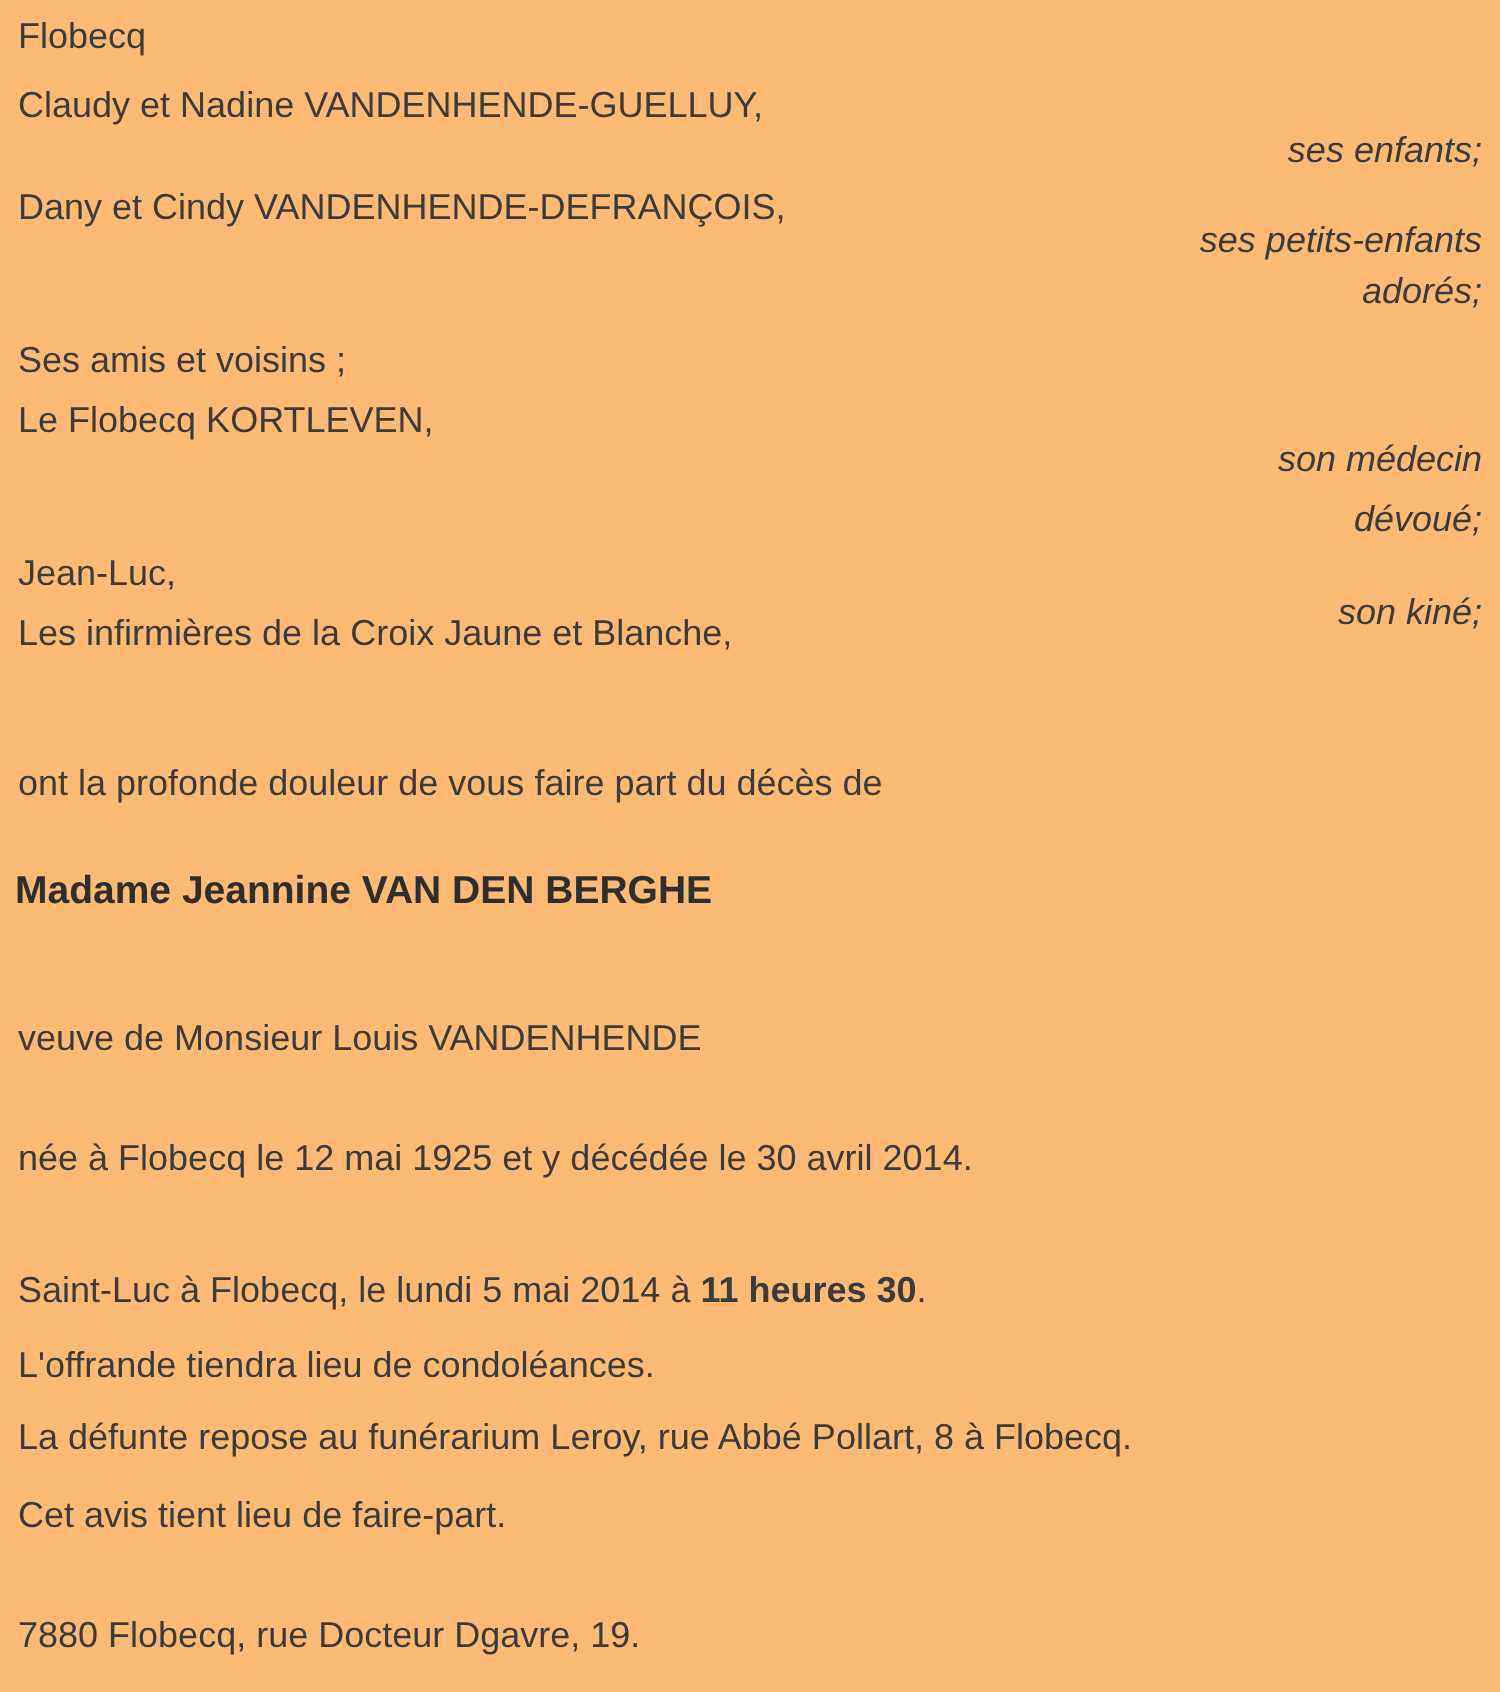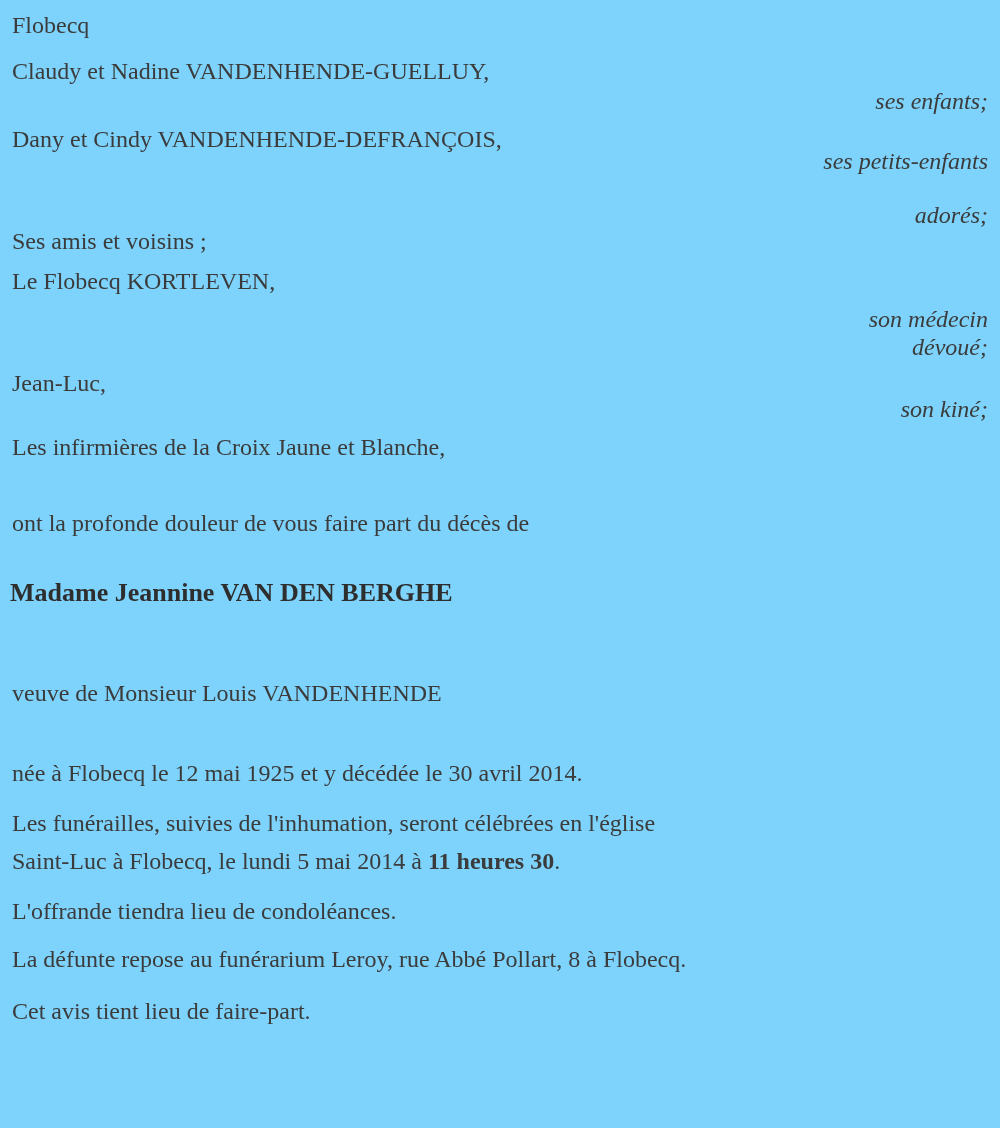--- a/index.html
+++ b/index.html
@@ -4,22 +4,22 @@
 <style>
   html, body {
     margin: 0;
     padding: 0;
     background: #ffffff;
   }
   .page {
     position: relative;
     width: 1000px;
     height: 1128px;
-    background: #7dd3fc;
-    font-family: Liberation Serif, serif;
+    background: #fdba74;
+    font-family: Liberation Sans, sans-serif;
     color: #3b3b3b;
     overflow: hidden;
   }
   .line {
     position: absolute;
     font-size: 24px;
     line-height: 1.25;
     white-space: nowrap;
   }
   .left { left: 12px; }
@@ -43,45 +43,45 @@
 
 <div class="page">
 
   <div class="line left" style="top:10px">Flobecq</div>
 
   <div class="line left" style="top:56px">Claudy et Nadine VANDENHENDE-GUELLUY,</div>
   <div class="line right" style="top:86px">ses enfants;</div>
 
   <div class="line left" style="top:124px">Dany et Cindy VANDENHENDE-DEFRANÇOIS,</div>
   <div class="line right" style="top:146px">ses petits-enfants</div>
-  <div class="line right" style="top:200px">adorés;</div>
+  <div class="line right" style="top:180px">adorés;</div>
 
   <div class="line left" style="top:226px">Ses amis et voisins ;</div>
 
   <div class="line left" style="top:266px">Le Flobecq KORTLEVEN,</div>
-  <div class="line right" style="top:304px">son médecin</div>
+  <div class="line right" style="top:292px">son médecin</div>
   <div class="line right" style="top:332px">dévoué;</div>
 
   <div class="line left" style="top:368px">Jean-Luc,</div>
   <div class="line right" style="top:394px">son kiné;</div>
 
-  <div class="line left" style="top:432px">Les infirmières de la Croix Jaune et Blanche,</div>
+  <div class="line left" style="top:408px">Les infirmières de la Croix Jaune et Blanche,</div>
 
   <div class="line left" style="top:508px">ont la profonde douleur de vous faire part du décès de</div>
 
   <div class="heading" style="top:578px">Madame Jeannine VAN DEN BERGHE</div>
 
   <div class="line left" style="top:678px">veuve de Monsieur Louis VANDENHENDE</div>
 
   <div class="line left" style="top:758px">née à Flobecq le 12 mai 1925 et y décédée le 30 avril 2014.</div>
 
-  <div class="line left" style="top:808px">Les funérailles, suivies de l'inhumation, seront célébrées en l'église</div>
 
   <div class="line left" style="top:846px"><span>Saint-Luc à Flobecq, le lundi 5 mai 2014 à </span><span class="bold">11 heures 30</span><span>.</span></div>
 
   <div class="line left" style="top:896px">L'offrande tiendra lieu de condoléances.</div>
 
   <div class="line left" style="top:944px">La défunte repose au funérarium Leroy, rue Abbé Pollart, 8 à Flobecq.</div>
 
   <div class="line left" style="top:996px">Cet avis tient lieu de faire-part.</div>
 
+  <div class="line left" style="top:1076px">7880 Flobecq, rue Docteur Dgavre, 19.</div>
 
 </div>
 
 </body></html>

